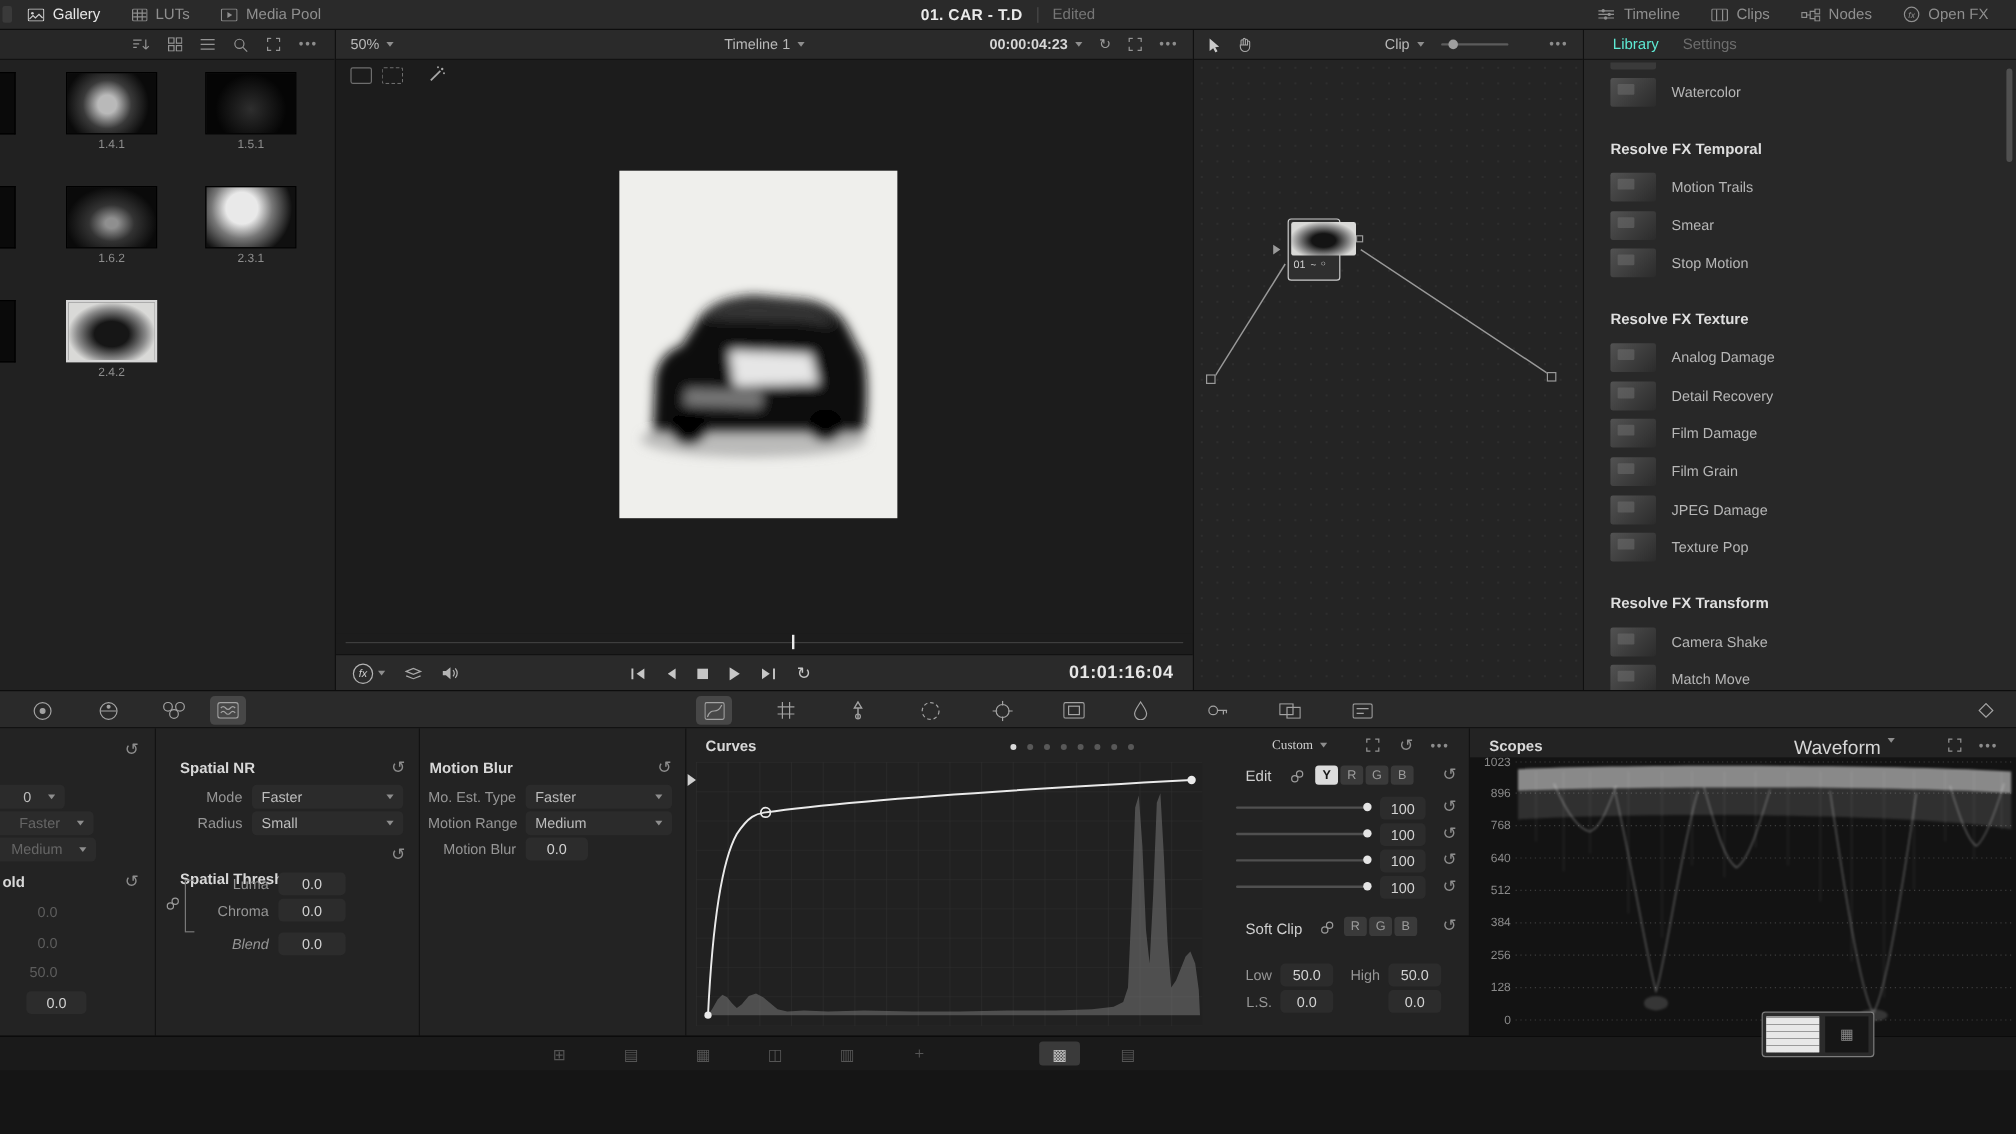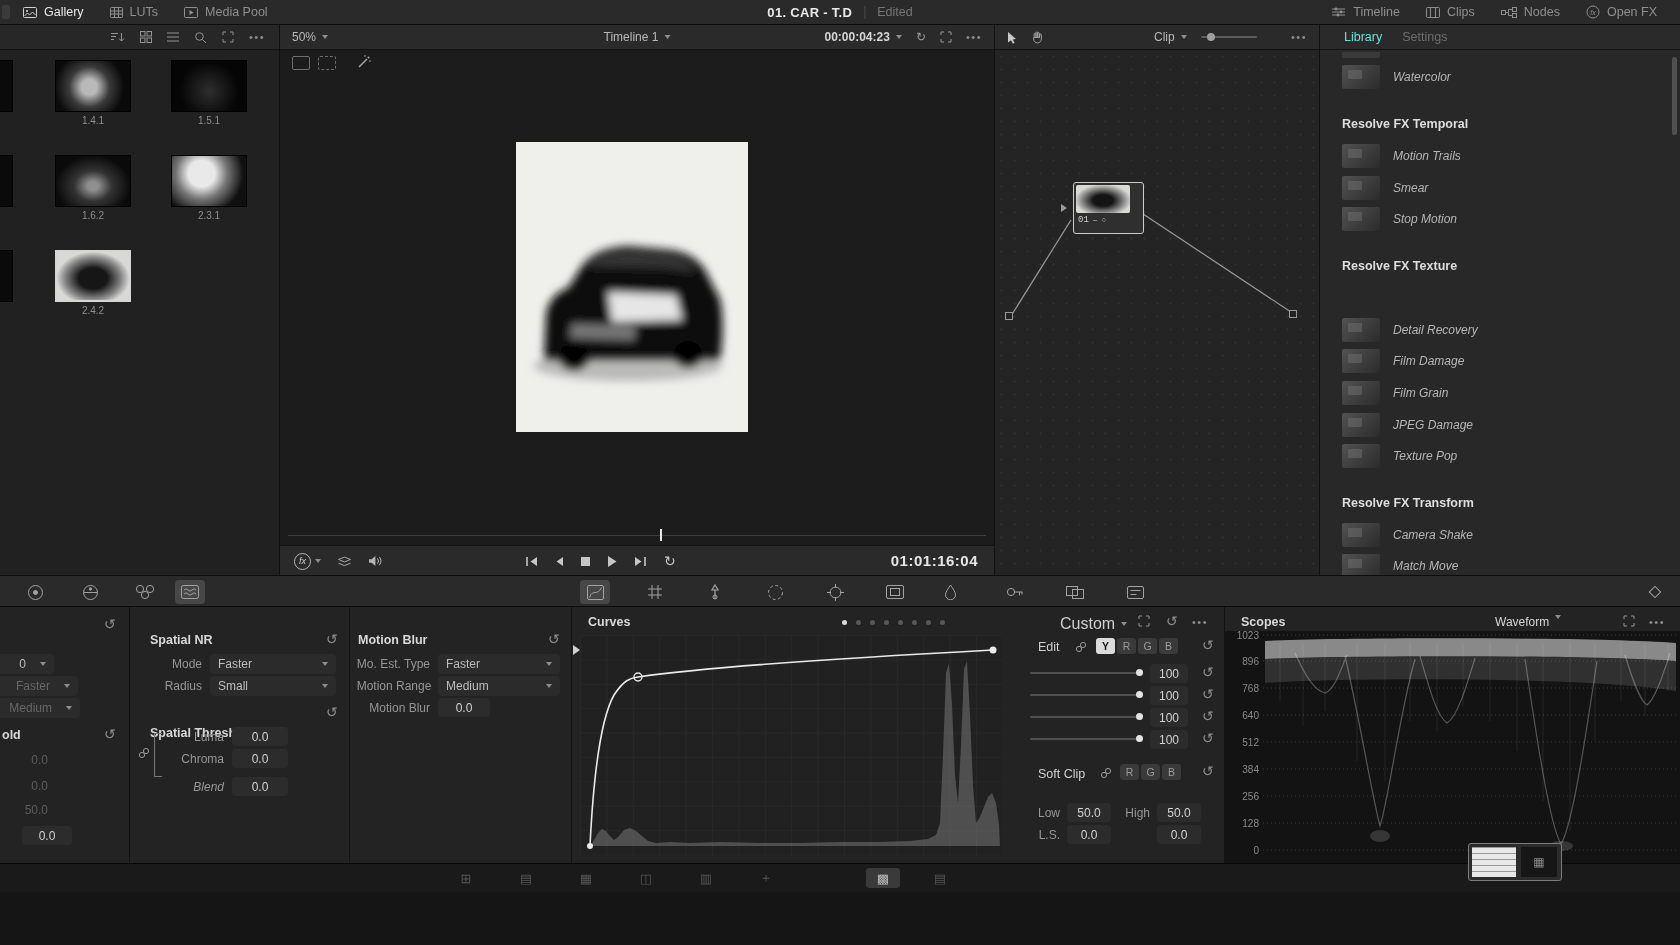--- a/index.html
+++ b/index.html
@@ -63,39 +63,39 @@
        justify-content:center;font-size:9px;font-style:italic;color:#cfcfcf;}
   .tc-big{position:absolute;right:16px;top:6px;font-size:15px;font-weight:bold;color:#e6e6e6;letter-spacing:.5px;}
   .tr-group{position:absolute;left:245px;top:0;height:30px;display:flex;align-items:center;gap:17px;}
   .tr-left{position:absolute;left:14px;top:0;height:30px;display:flex;align-items:center;gap:16px;}
   
   .nodes{position:absolute;left:995px;top:25px;width:325px;height:550px;background:#242424;border-right:1px solid #101010;}
   .n-header{position:absolute;top:0;left:0;right:0;height:25px;background:#2a2a2a;border-bottom:1px solid #121212;
             display:flex;align-items:center;padding:0 12px;gap:14px;font-size:12px;color:#b9b9b9;}
   .n-canvas{position:absolute;top:25px;left:0;right:0;bottom:0;background-color:#242424;
             background-image:radial-gradient(#2e2e2e 1px,transparent 1.2px);background-size:13px 13px;}
-  .node{position:absolute;left:78px;top:132px;width:71px;height:52px;background:#2f2f2f;
-        border:1px solid #cbcbcb;border-radius:3px;padding:2px;font-family:Liberation Mono, monospace;}
+  .node{position:absolute;left:78px;top:132px;width:44px;height:52px;background:#2f2f2f;
+        border:1px solid #cbcbcb;border-radius:3px;padding:2px;}
   .node-thumb{width:54px;height:28px;border-radius:2px;
         background:radial-gradient(ellipse at 50% 55%,#141414 0 26%,#8a8a8a 55%,#d9d9d7 74%);}
   .node-foot{display:flex;align-items:center;gap:4px;padding:2px 2px 0;font-size:9px;color:#d0d0d0;}
   .n-square{position:absolute;width:8px;height:8px;border:1px solid #9a9a9a;background:#242424;}
   .n-tri{position:absolute;width:0;height:0;border-top:4px solid transparent;border-bottom:4px solid transparent;
          border-left:6px solid #9a9a9a;}
   .n-slider{position:relative;width:56px;height:2px;background:#5c5c5c;border-radius:1px;}
   .n-sliderdot{position:absolute;left:6px;top:-3px;width:8px;height:8px;border-radius:50%;background:#9e9e9e;}
   
   .library{position:absolute;left:1320px;top:25px;width:360px;height:550px;background:#282828;overflow:hidden;}
   .lib-header{height:25px;background:#2a2a2a;border-bottom:1px solid #141414;display:flex;align-items:center;gap:20px;padding:0 24px;}
   .lib-tab{font-size:12.5px;color:#6d6d6d;}
   .lib-tab.active{color:#5eead4;}
   .lib-row{position:absolute;left:0;width:100%;height:28px;display:flex;align-items:center;gap:13px;padding-left:22px;}
   .lib-ico{width:38px;height:24px;border-radius:2px;background:linear-gradient(135deg,#525252,#2b2b2b);flex:none;position:relative;}
   .lib-ico::after{content:"";position:absolute;left:6px;top:5px;width:14px;height:9px;background:#6f6f6f;opacity:.5;border-radius:1px;}
-  .lib-label{font-size:12px;color:#b6b6b6;font-style:italic;}
+  .lib-label{font-size:12px;color:#b6b6b6;}
   .lib-sect{position:absolute;left:22px;font-size:12.5px;font-weight:bold;color:#dedede;}
   .lib-scroll{position:absolute;right:3px;top:32px;width:5px;height:78px;background:#505050;border-radius:3px;}
   
   .palette-bar{position:absolute;left:0;top:575px;width:1680px;height:32px;background:#2a2a2a;
                border-top:1px solid #0d0d0d;border-bottom:1px solid #0d0d0d;}
   .pb-ico{position:absolute;top:4px;width:30px;height:24px;border-radius:4px;display:flex;align-items:center;justify-content:center;}
   .pb-ico.active{background:#474747;}
   .pb-ico svg{stroke:#a3a3a3;fill:none;}
   
   .bottom{position:absolute;left:0;top:607px;width:1680px;height:256px;background:#232323;}
@@ -447,20 +447,24 @@
     <div class="lib-row" style="top:149px;">
       <span class="lib-ico"></span>
       <span class="lib-label">Smear</span>
     </div>
     <div class="lib-row" style="top:180px;">
       <span class="lib-ico"></span>
       <span class="lib-label">Stop Motion</span>
     </div>
 
     <div class="lib-sect" style="top:234px;">Resolve FX Texture</div>
+    <div class="lib-row" style="top:259px;">
+      <span class="lib-ico"></span>
+      <span class="lib-label">Analog Damage</span>
+    </div>
     <div class="lib-row" style="top:291px;">
       <span class="lib-ico"></span>
       <span class="lib-label">Detail Recovery</span>
     </div>
     <div class="lib-row" style="top:322px;">
       <span class="lib-ico"></span>
       <span class="lib-label">Film Damage</span>
     </div>
     <div class="lib-row" style="top:354px;">
       <span class="lib-ico"></span>
@@ -654,21 +658,21 @@
       <div class="pager" style="left:270px;top:13px;">
         <span class="pdot active"></span>
         <span class="pdot"></span>
         <span class="pdot"></span>
         <span class="pdot"></span>
         <span class="pdot"></span>
         <span class="pdot"></span>
         <span class="pdot"></span>
         <span class="pdot"></span>
       </div>
-      <span style="position:absolute;left:488px;top:8px;display:flex;align-items:center;gap:6px;font-size:16px;color:#cfcfcf;">
+      <span style="position:absolute;left:488px;top:8px;display:flex;align-items:center;gap:6px;font-size:11px;color:#cfcfcf;font-family:Liberation Serif, serif;">
         <span>Custom</span>
         <span class="chev"></span>
       </span>
       <span style="position:absolute;left:566px;top:8px;">
           <svg width="12" height="12" viewBox="0 0 12 12">
             <path d="M1 4V1h3M8 1h3v3M11 8v3H8M4 11H1V8" fill="none" stroke="#949494"></path>
           </svg>
         </span>
       <span class="rst" style="left:594px;top:7px;">↺</span>
       <span class="more" style="position:absolute;left:620px;top:9px;">•••</span>
@@ -739,21 +743,21 @@
       <span class="lbl" style="left:548px;top:199px;width:30px;">High</span>
       <span class="vbox" style="left:585px;top:196px;width:44px;">50.0</span>
       <span class="lbl" style="left:460px;top:221px;width:28px;">L.S.</span>
       <span class="vbox" style="left:495px;top:218px;width:44px;">0.0</span>
       <span class="lbl" style="left:580px;top:221px;width:30px;">H.S.</span>
       <span class="vbox" style="left:585px;top:218px;width:44px;">0.0</span>
     </div>
 
     <div class="bp" style="left:1225px;width:455px;border-right:none;">
       <span class="hdr-title" style="left:16px;top:8px;">Scopes</span>
-      <span style="position:absolute;left:270px;top:8px;display:flex;align-items:flex-start;gap:6px;font-size:12px;color:#d6d6d6;">
+      <span style="position:absolute;left:270px;top:8px;display:flex;align-items:flex-start;gap:6px;font-size:16px;color:#d6d6d6;">
         <span>Waveform</span>
         <span class="chev"></span>
       </span>
       <span style="position:absolute;left:398px;top:8px;">
           <svg width="12" height="12" viewBox="0 0 12 12">
             <path d="M1 4V1h3M8 1h3v3M11 8v3H8M4 11H1V8" fill="none" stroke="#949494"></path>
           </svg>
         </span>
       <span class="more" style="position:absolute;left:424px;top:9px;">•••</span>
 

